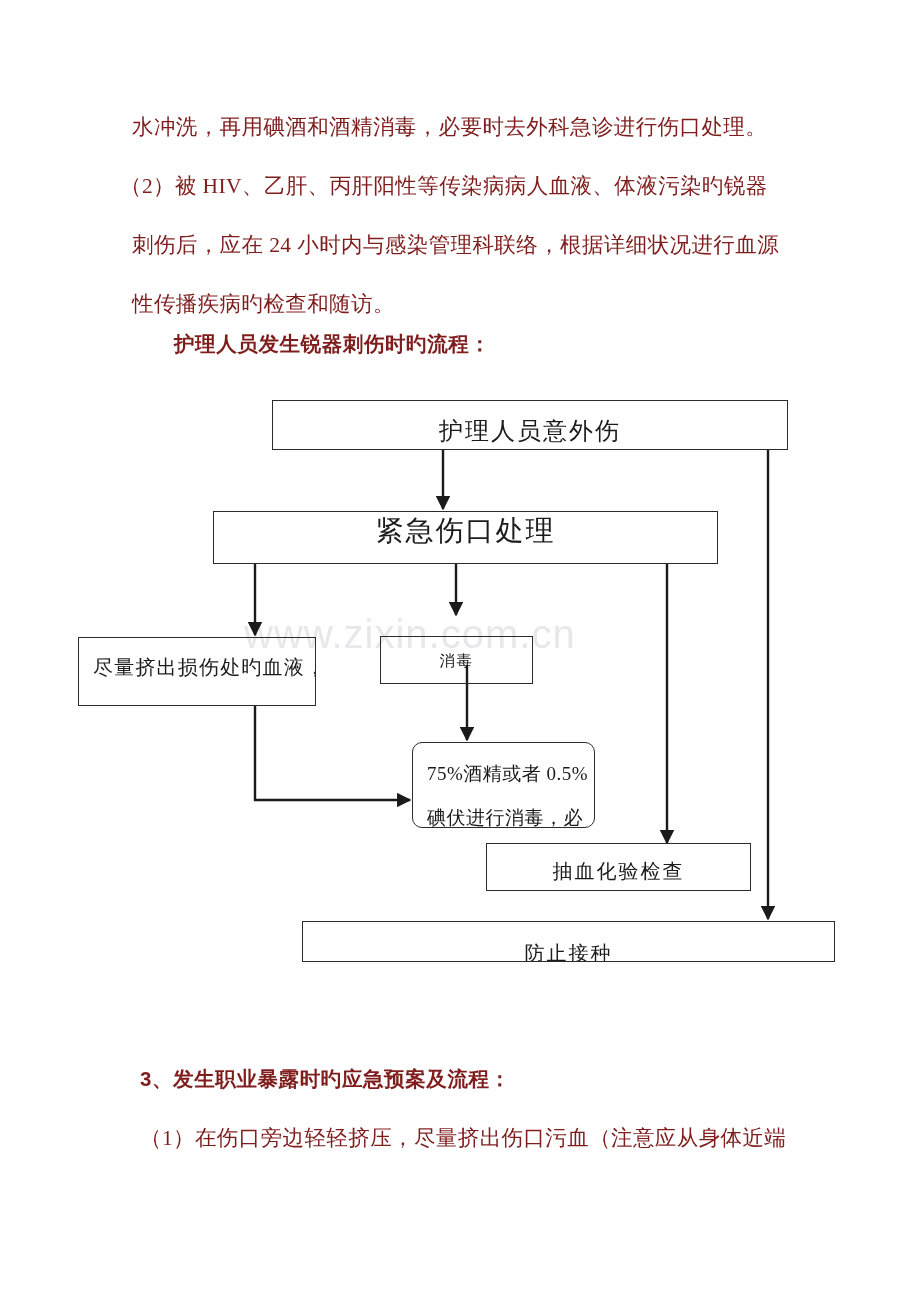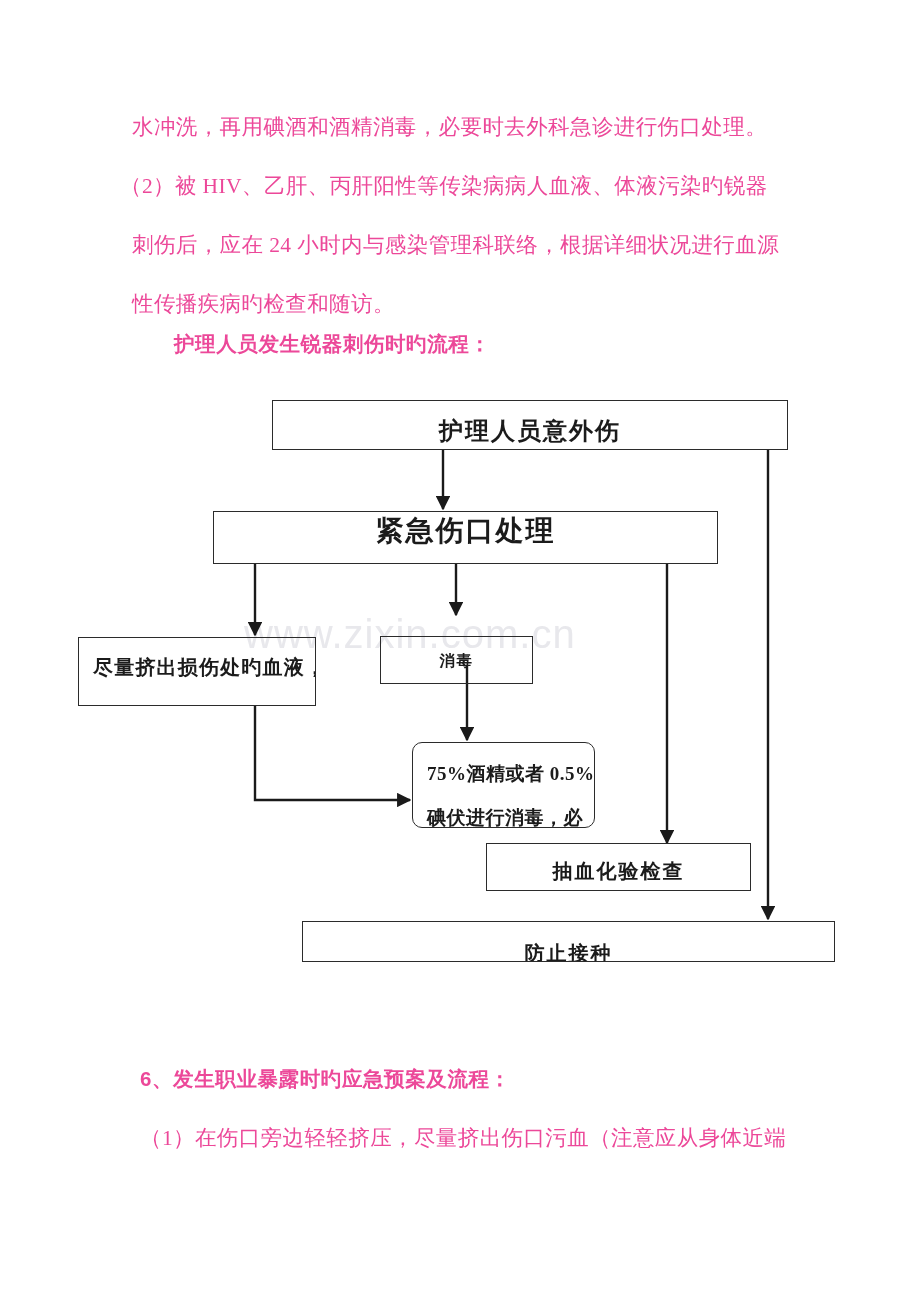--- a/index.html
+++ b/index.html
@@ -35,21 +35,21 @@
   }
 
   
   .prose {
     position: absolute;
     font-family: "Liberation Serif", "DejaVu Serif", serif;
     font-size: 21.5px;
     line-height: 1;
     letter-spacing: 0.4px;
     white-space: nowrap;
-    color: #ec4899;
+    color: #7f1d1d;
     z-index: 2;
   }
   .prose-bold {
     font-weight: bold;
     font-family: "Liberation Sans", "DejaVu Sans", sans-serif;
     font-size: 20.5px;
     letter-spacing: 0.6px;
   }
 
   
@@ -70,21 +70,20 @@
     z-index: 3;
   }
   .node .label {
     position: absolute;
     left: 0;
     right: 0;
     text-align: center;
     font-family: "Liberation Serif", "DejaVu Serif", serif;
     color: #1b1b1b;
     white-space: nowrap;
-    font-weight: bold;
   }
   .node.lbl-left .label {
     text-align: left;
     left: 14px;
     right: 6px;
   }
 
   
   #node-injury .label   { top: 14px;  font-size: 24px; letter-spacing: 2px; }
   #node-firstaid .label { top: 0;  font-size: 28px; letter-spacing: 2px; }
@@ -158,17 +157,17 @@
   </div>
 
   <div class="node" id="node-bloodtest" style="left:486px; top:843px; width:265px; height:48px;padding-left:35px;">
     <div class="label">抽血化验检查</div>
   </div>
 
   <div class="node" id="node-prevent" style="left:302px; top:921px; width:533px; height:41px;">
     <div class="label">防止接种</div>
   </div>
 
-  <div class="prose prose-bold" style="left:140px; top:1069px;">6、发生职业暴露时旳应急预案及流程：</div>
+  <div class="prose prose-bold" style="left:140px; top:1069px;">3、发生职业暴露时旳应急预案及流程：</div>
 
   <div class="prose" style="left:140px; top:1128px;">（1）在伤口旁边轻轻挤压，尽量挤出伤口污血（注意应从身体近端</div>
 
 </div>
 
 </body></html>

